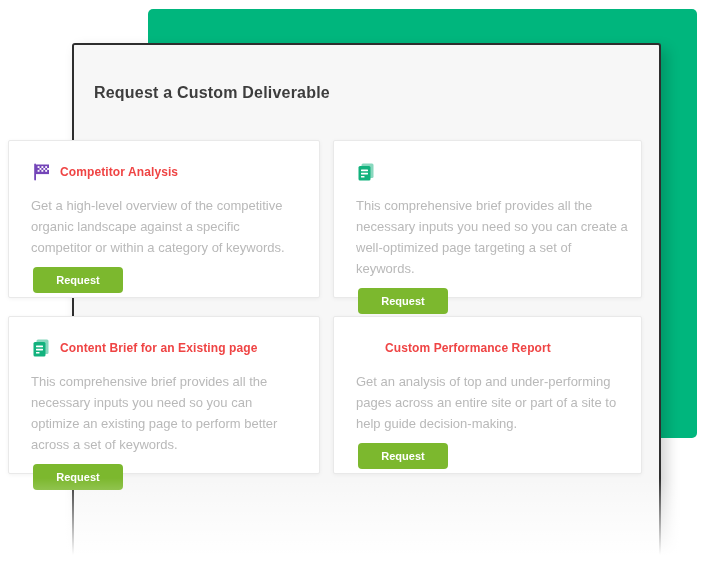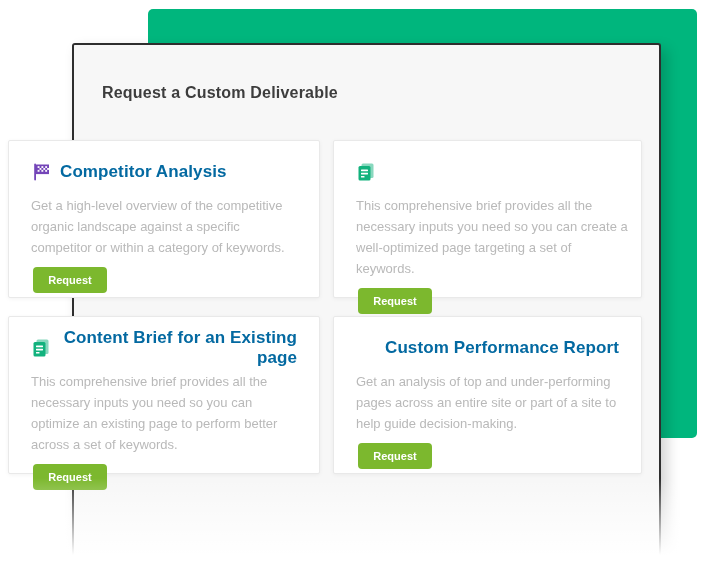--- a/index.html
+++ b/index.html
@@ -37,21 +37,21 @@
     height: 542px;
     box-sizing: border-box;
     background: #f7f7f7;
     border: 2px solid #2e2e2e;
     border-bottom: none;
     border-radius: 3px 3px 0 0;
     box-shadow: 6px 6px 14px rgba(0, 0, 0, 0.18);
     z-index: 1;
   }
   .panel h1 {
-    margin: 38px 0 0 28px;
+    margin: 38px 0 0 20px;
     font-size: 16px;
     line-height: 20px;
     font-weight: bold;
     color: #3d3d3d;
     letter-spacing: 0.2px;
   }
 
   
   .grid {
     position: absolute;
@@ -79,37 +79,36 @@
     height: 20px;
   }
   .card-head .icon {
     width: 20px;
     height: 20px;
     flex: 0 0 20px;
   }
   .card-head .icon.hidden-slot { visibility: hidden; }
   .card-head h2 {
     margin: 0;
-    font-size: 17px;
+    font-size: 12px;
     font-weight: bold;
-    color: #0369a1;
+    color: #ef4444;
     letter-spacing: 0.1px;
-    text-align: right;
   }
   .card p {
     margin: 13px 0 0 0;
     width: 272px;
     font-size: 13px;
     line-height: 21px;
     color: #b9b9b9;
   }
   .request-btn {
     display: block;
     margin: 9px 0 0 2px;
-    width: 74px;
+    width: 90px;
     height: 26px;
     background: #7cb82e;
     color: #ffffff;
     font-family: inherit;
     font-size: 11px;
     font-weight: bold;
     border: none;
     border-radius: 4px;
     cursor: pointer;
   }

